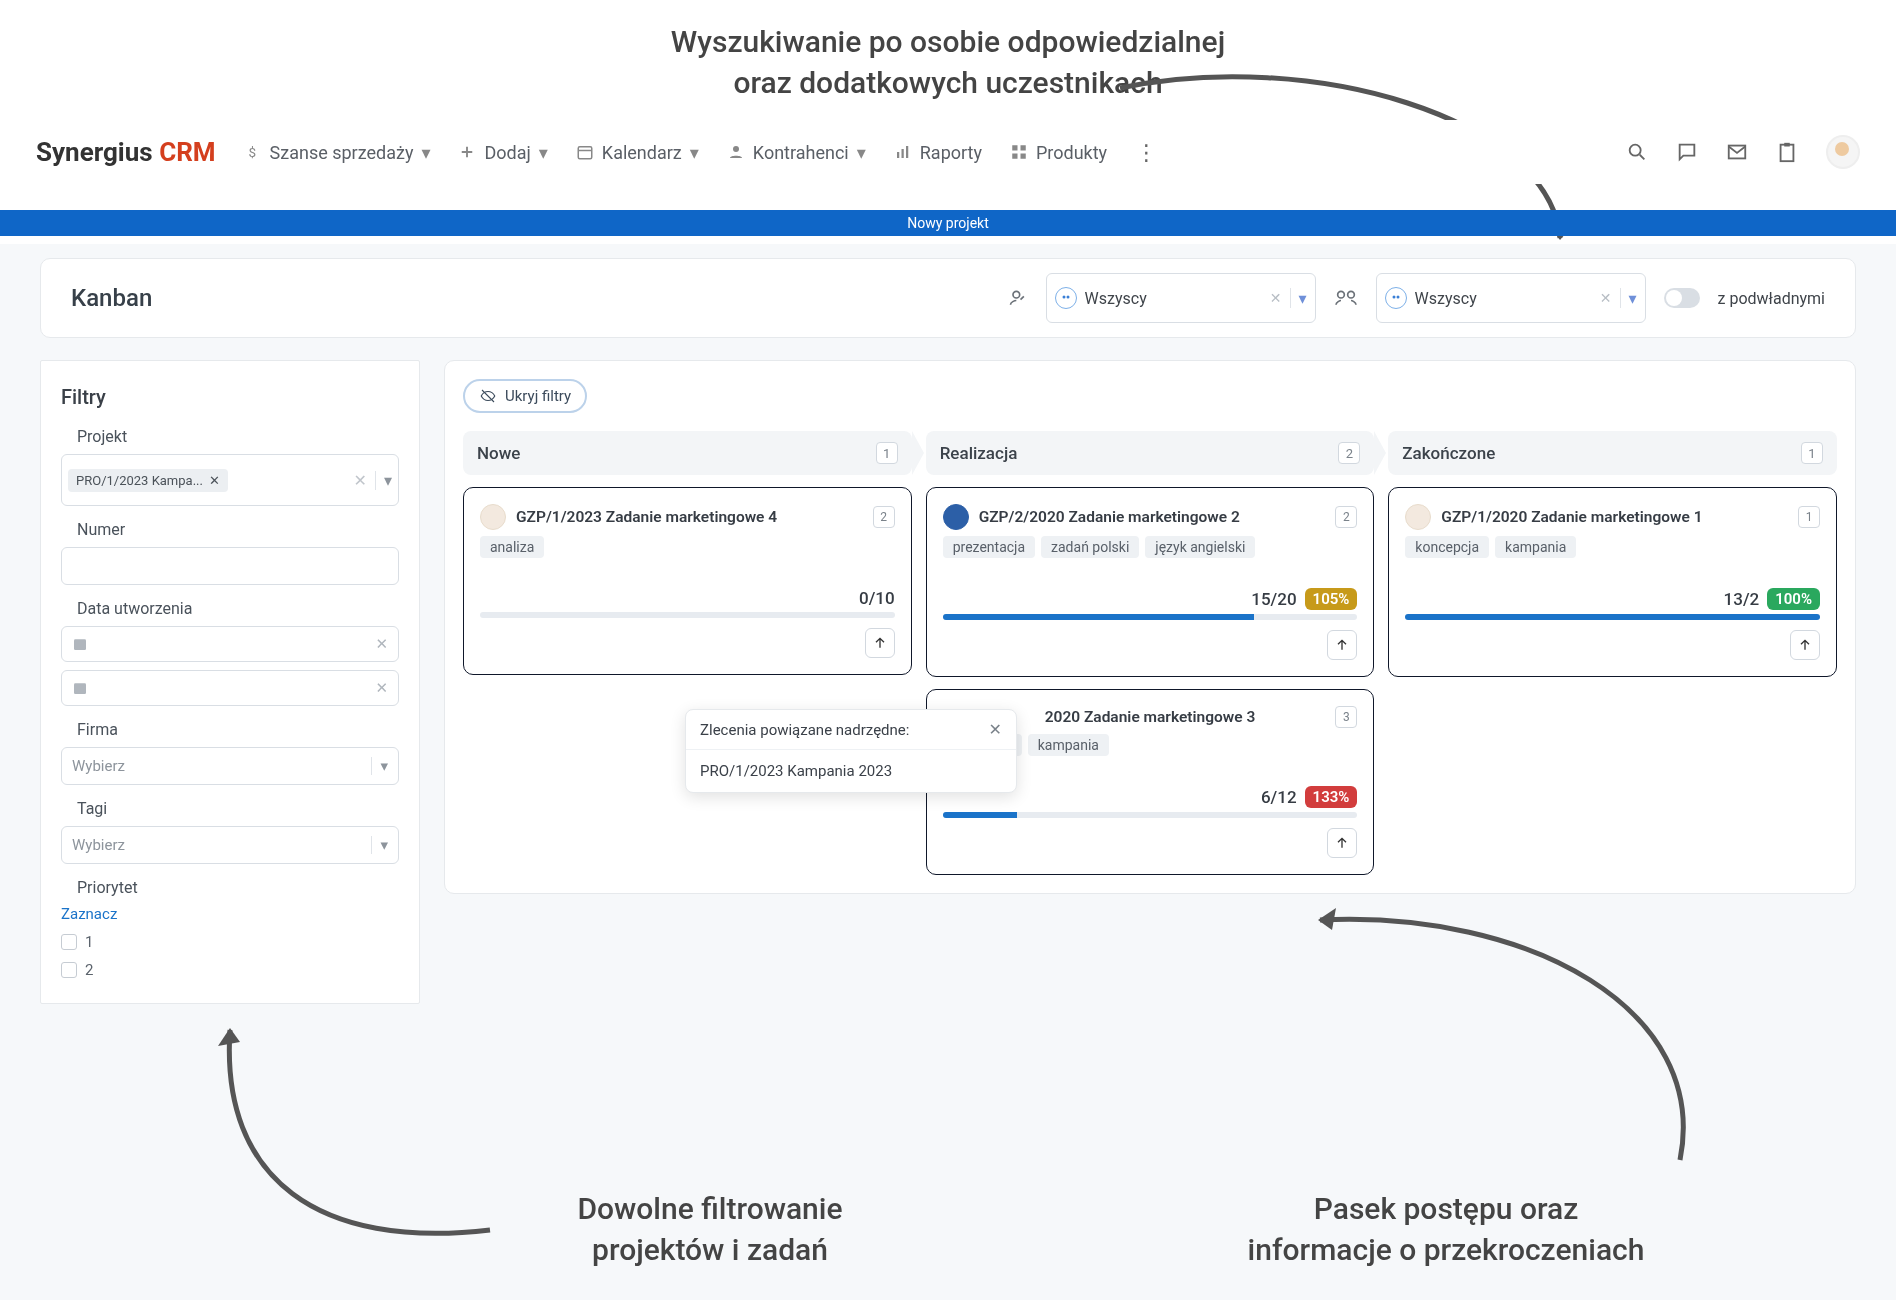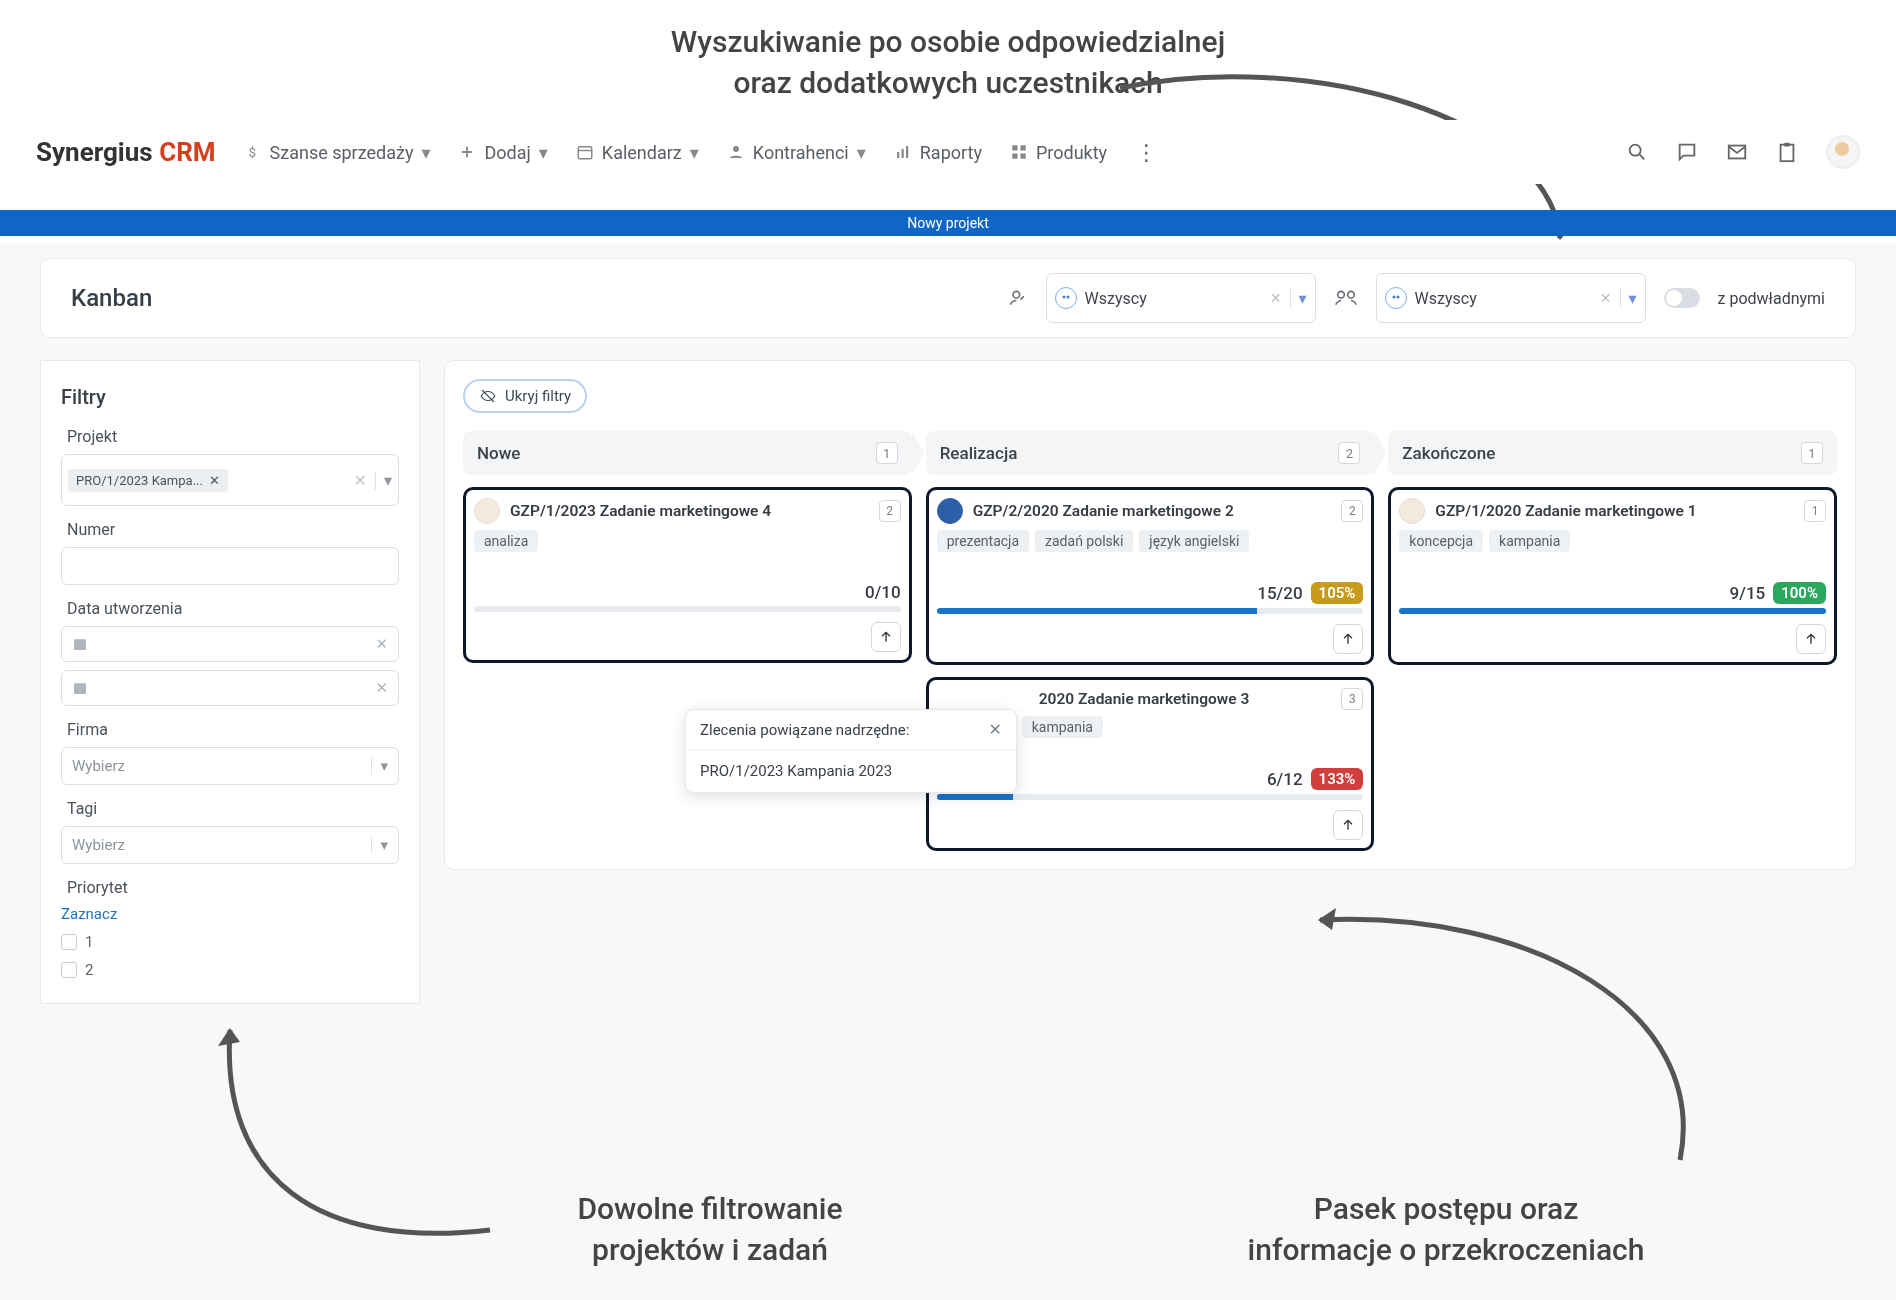--- a/index.html
+++ b/index.html
@@ -119,21 +119,21 @@
     display:flex; gap: 24px; margin: 22px 40px 0 40px;
     align-items:flex-start;
   }
 
   
   .filters {
     width: 380px; background:#fff; border:1px solid #e6e9ec; border-radius:2px;
     padding: 24px 20px;
   }
   .filters h3 { font-size:20px; font-weight:500; color:#3a4048; margin-bottom:18px; }
-  .flabel { font-size:16px; color:#4a525b; margin: 14px 0 8px 6px; }
+  .flabel { font-size:16px; color:#4a525b; margin: 14px 0 8px 16px; }
   .input {
     width:100%; height:38px; border:1px solid #d9dee4; border-radius:6px;
     padding:0 10px; font-size:15px; color:#333; background:#fff;
   }
   .select-like {
     width:100%; height:38px; border:1px solid #d9dee4; border-radius:6px;
     display:flex; align-items:center; padding:0 10px; color:#8d949c; font-size:15px;
     background:#fff;
   }
   .select-like span.txt { flex:1; }
@@ -187,22 +187,22 @@
   
   .col-header:after {
     content:""; position:absolute; right:-12px; top:0; width:0; height:0;
     border-top:22px solid transparent;
     border-bottom:22px solid transparent;
     border-left:12px solid #f3f5f7;
   }
   .col:last-child .col-header:after { display:none; }
 
   .card {
-    margin-top:12px; border:3px solid #0f172a; border-radius:10px;
-    padding:8px; background:#fff;
+    margin-top:12px; border:1px solid #0f172a; border-radius:10px;
+    padding:16px; background:#fff;
   }
   .card-head {
     display:flex; align-items:center; gap:10px;
   }
   .avatar-sm {
     width:26px; height:26px; border-radius:50%; background:#f3e9df;
     border:1px solid #e8dccc; flex-shrink:0;
   }
   .avatar-sm.blue { background:#2c5fa7; border-color:#2c5fa7; }
   .card-title { font-size:15.5px; font-weight:600; color:#363c44; flex:1; }
@@ -575,21 +575,21 @@
             <div class="card-head">
               <div class="avatar-sm"></div>
               <div class="card-title">GZP/1/2020 Zadanie marketingowe 1</div>
               <div class="card-badge">1</div>
             </div>
             <div class="tags">
               <span class="tag">koncepcja</span>
               <span class="tag">kampania</span>
             </div>
             <div class="progress-row">
-              <span class="ratio">9/15</span>
+              <span class="ratio">13/2</span>
               <span class="pct good">100%</span>
             </div>
             <div class="pbar">
                 <div class="fill" style="width: 100%;"></div>
               </div>
             <div class="up-btn">
               <svg width="16" height="16" viewBox="0 0 24 24">
                   <path d="M12 19V5M6 11l6-6 6 6" fill="none" stroke="#333" stroke-width="2"></path>
                 </svg>
             </div>

